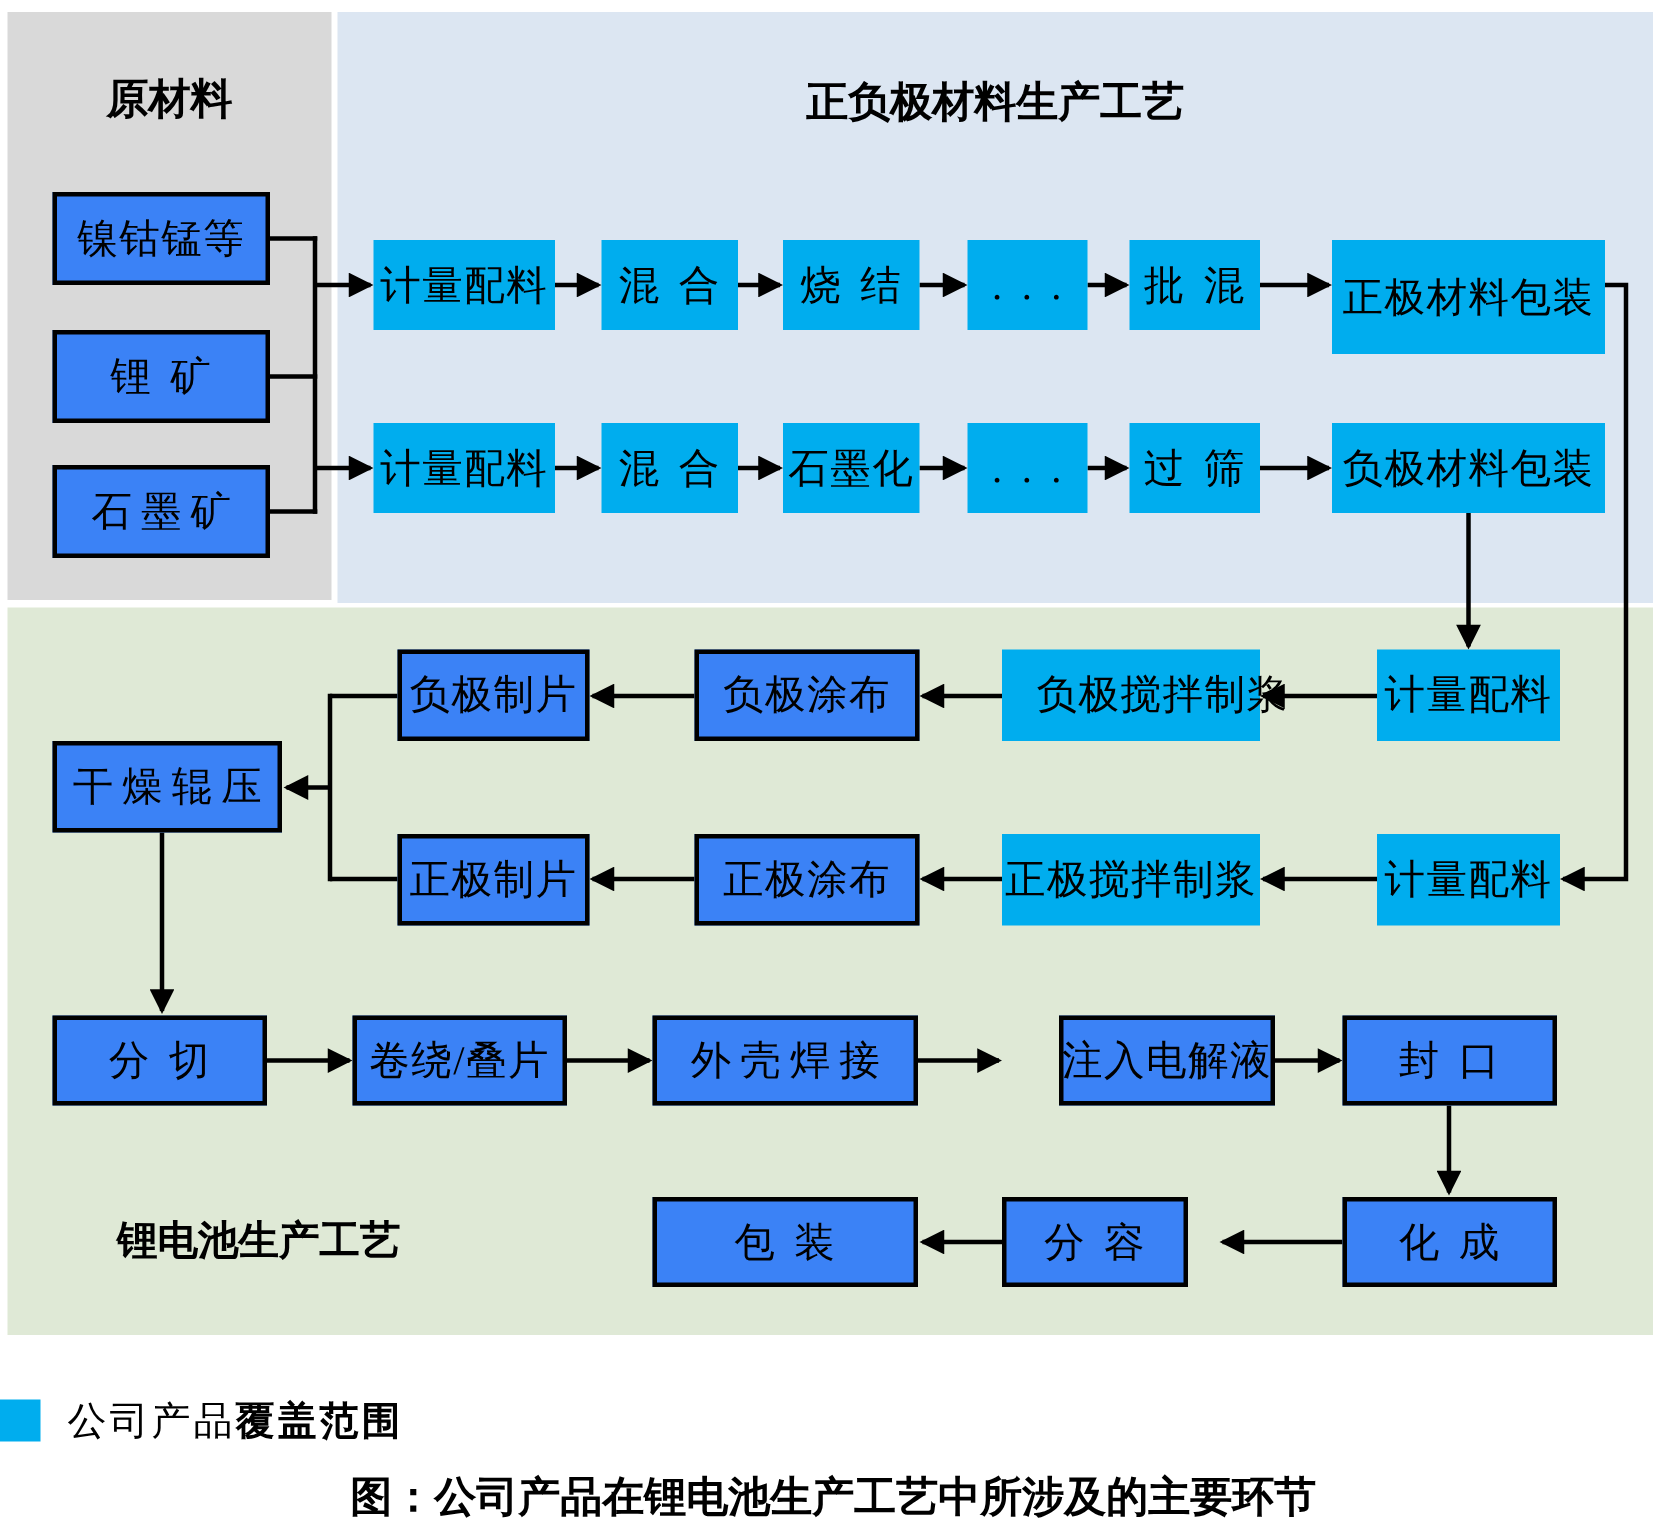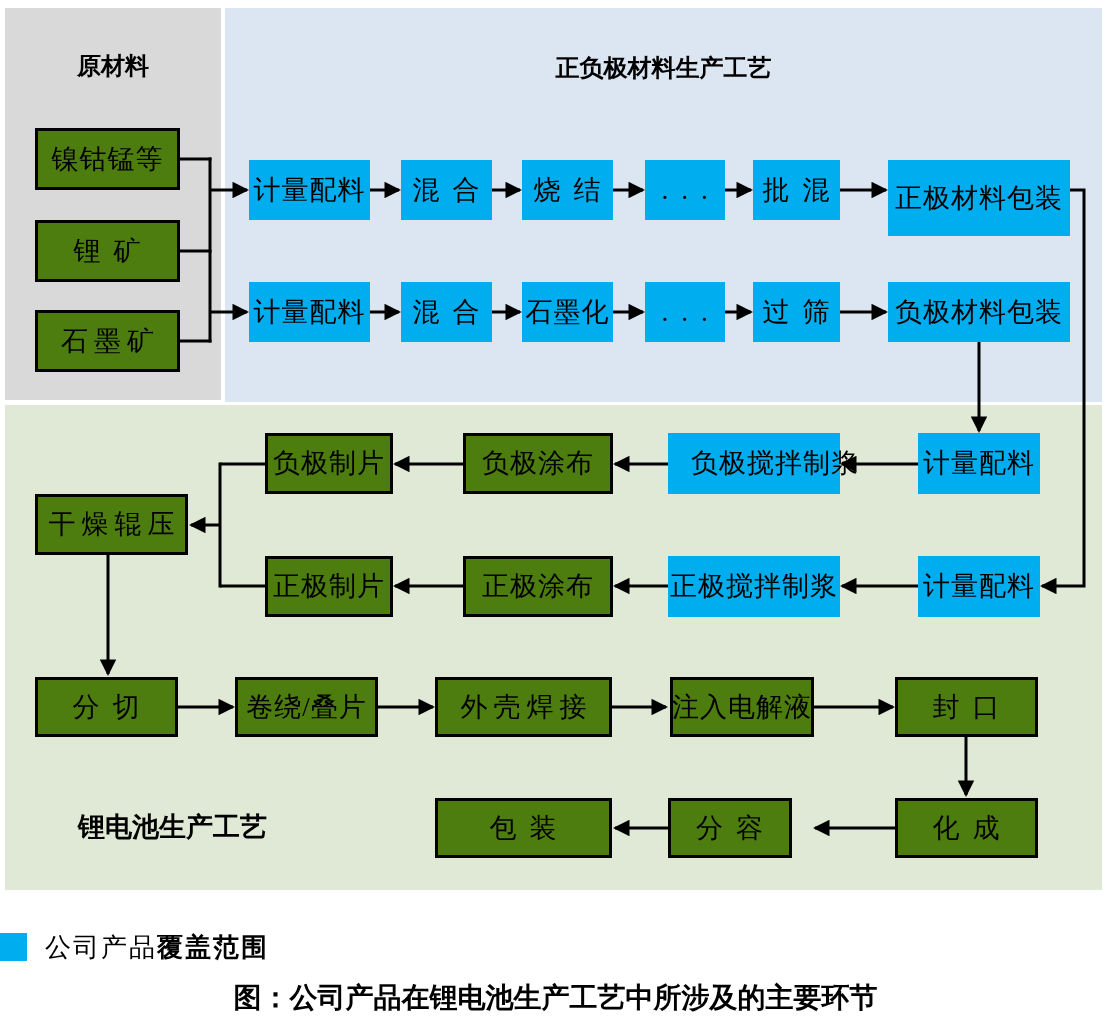--- a/index.html
+++ b/index.html
@@ -2,29 +2,29 @@
 <html><head>
 <meta charset="utf-8">
 <style>
   html,body{margin:0;padding:0;background:#ffffff;}
   #stage{position:relative;width:1111px;height:1023px;background:#ffffff;overflow:hidden;
          font-family:"Liberation Sans",sans-serif;color:#000;}
   .panel{position:absolute;z-index:1;}
   #panel-raw{left:5px;top:8px;width:216px;height:392px;background:#d9d9d9;}
   #panel-electrode{left:225px;top:8px;width:877px;height:394px;background:#dce6f2;}
   #panel-battery{left:5px;top:405px;width:1097px;height:485px;background:#dfe9d6;}
-  .title{position:absolute;z-index:3;font-weight:700;font-size:24px;text-align:center;line-height:32px;}
+  .title{position:absolute;z-index:3;font-weight:700;font-size:28px;text-align:center;line-height:32px;}
   #title-raw{left:5px;top:50px;width:216px;}
   #title-electrode{left:225px;top:52px;width:877px;}
   #title-battery{left:78px;top:811px;width:auto;font-size:27px;}
   svg.wires{position:absolute;left:0;top:0;z-index:2;}
   .node{position:absolute;z-index:3;display:flex;align-items:center;justify-content:center;
         box-sizing:border-box;font-family:"Liberation Serif",serif;font-size:27px;line-height:1;
         white-space:nowrap;letter-spacing:1px;}
-  .white{background:#4d7c0f;border:3px solid #000;}
+  .white{background:#3b82f6;border:3px solid #000;}
   .blue{background:#00adee;}
   .gap{letter-spacing:13px;padding-left:12px;}
   .gap-sm{letter-spacing:6px;padding-left:6px;}
   #legend{position:absolute;left:0;top:931px;width:1111px;height:32px;z-index:3;
           display:flex;align-items:center;justify-content:flex-start;gap:18px;}
   #legend-swatch{width:27px;height:28px;background:#00adee;}
   #legend-text{font-family:"Liberation Serif",serif;font-size:26px;letter-spacing:2px;}
   #legend-text .bold{font-weight:700;font-family:"Liberation Sans",sans-serif;}
   #caption{position:absolute;left:0;top:982px;width:1111px;z-index:3;text-align:center;
            font-weight:700;font-size:28px;line-height:32px;}
@@ -126,21 +126,21 @@
   <div class="node blue" style="left:918px;top:556px;width:122px;height:61px;">计量配料</div>
   <div class="node blue" style="left:668px;top:556px;width:172px;height:61px;">正极搅拌制浆</div>
   <div class="node white" style="left:463px;top:556px;width:150px;height:61px;">正极涂布</div>
   <div class="node white gap-sm" style="left:35px;top:494px;width:153px;height:61px;">干燥辊压</div>
 
   <div class="node white" style="left:265px;top:556px;width:128px;height:61px;">正极制片</div>
 
   <div class="node white gap" style="left:35px;top:677px;width:143px;height:60px;">分切</div>
   <div class="node white" style="left:235px;top:677px;width:143px;height:60px;">卷绕/叠片</div>
   <div class="node white gap-sm" style="left:435px;top:677px;width:177px;height:60px;">外壳焊接</div>
-  <div class="node white" style="left:670px;top:677px;width:144px;height:60px;">注入电解液</div>
+  <div class="node white" style="left:706px;top:677px;width:144px;height:60px;">注入电解液</div>
   <div class="node white gap" style="left:895px;top:677px;width:143px;height:60px;">封口</div>
 
   <div class="node white gap" style="left:895px;top:798px;width:143px;height:60px;">化成</div>
   <div class="node white gap" style="left:668px;top:798px;width:124px;height:60px;">分容</div>
   <div class="node white gap" style="left:435px;top:798px;width:177px;height:60px;">包装</div>
 
   <div id="legend">
     <div id="legend-swatch"></div>
     <div id="legend-text"><span>公司产品</span><span class="bold">覆盖范围</span></div>
   </div>

